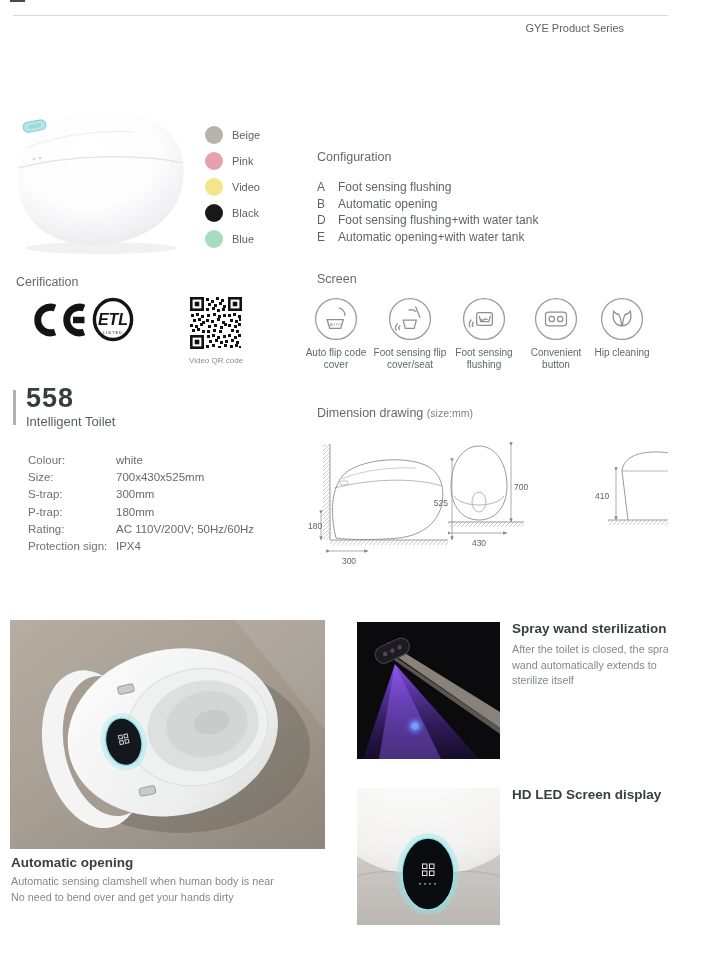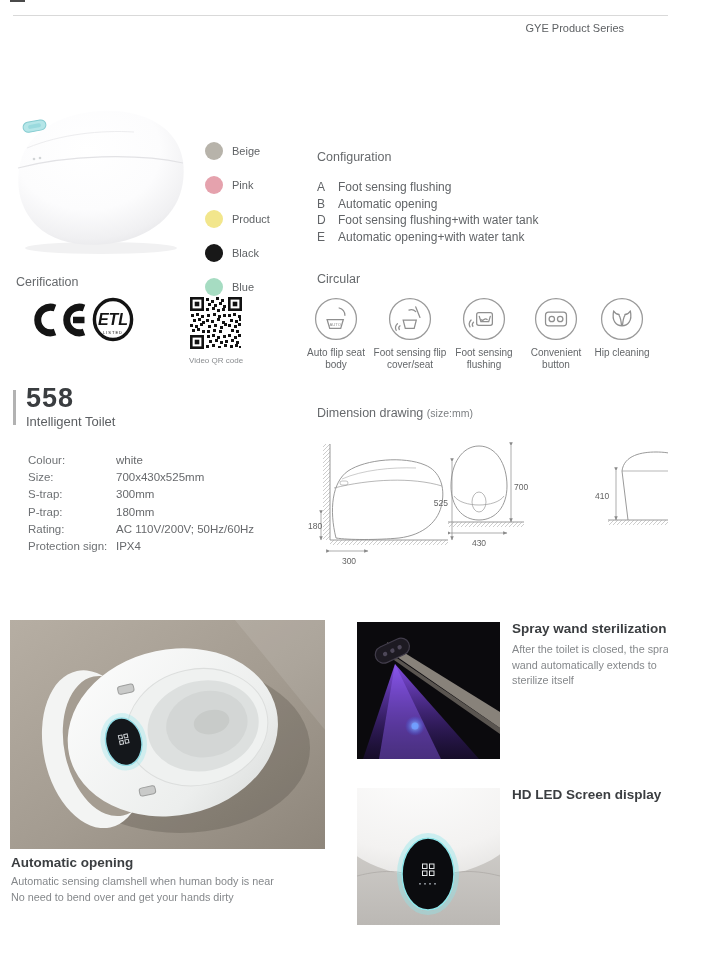--- a/index.html
+++ b/index.html
@@ -8,21 +8,21 @@
   .abs{position:absolute;}
   svg text{font-family:"Liberation Sans",sans-serif;}
 
   .corner-mark{left:10px;top:0;width:15px;height:2px;background:#4a4a4a;}
   .top-rule{left:13px;top:15px;width:663px;height:1px;background:#d9d9d9;}
   .series{top:22px;right:44px;font-size:11px;color:#5e6164;}
 
   .product-photo{left:5px;top:96px;width:192px;height:168px;}
 
   .swatches{left:205px;top:126px;}
-  .swatch-row{display:flex;align-items:center;height:18px;margin-bottom:8px;margin-top:16px;}
+  .swatch-row{display:flex;align-items:center;height:18px;margin-bottom:8px;}
   .dot{width:18px;height:18px;border-radius:50%;margin-right:9px;flex:0 0 auto;}
   .swatch-label{font-size:11px;color:#5f6265;}
 
   .sec-title{font-size:12.5px;color:#66696c;}
   .config{left:317px;top:150px;width:300px;}
   .config-list{margin-top:15px;}
   .config-row{display:flex;font-size:12px;color:#616467;line-height:16.5px;}
   .config-code{width:21px;flex:0 0 auto;}
 
   .cert-title{left:16px;top:275px;}
@@ -99,21 +99,21 @@
     <div class="swatch-row">
       <span class="dot" style="background-color: rgb(183, 179, 170);"></span>
       <span class="swatch-label">Beige</span>
     </div>
     <div class="swatch-row">
       <span class="dot" style="background-color: rgb(229, 162, 173);"></span>
       <span class="swatch-label">Pink</span>
     </div>
     <div class="swatch-row">
       <span class="dot" style="background-color: rgb(242, 230, 140);"></span>
-      <span class="swatch-label">Product</span>
+      <span class="swatch-label">Video</span>
     </div>
     <div class="swatch-row">
       <span class="dot" style="background-color: rgb(24, 24, 24);"></span>
       <span class="swatch-label">Black</span>
     </div>
     <div class="swatch-row">
       <span class="dot" style="background-color: rgb(166, 220, 194);"></span>
       <span class="swatch-label">Blue</span>
     </div>
   </div>
@@ -171,32 +171,32 @@
       <path fill="#111" d="M16 1h3v3h-3z M21 3h3v3h-3z M26 0h3v3h-3z M31 2h3v3h-3z M18 6h3v3h-3z M24 7h3v3h-3z M29 5h3v3h-3z M33 8h3v3h-3z M16 11h3v3h-3z M22 10h3v3h-3z M27 12h3v3h-3z M32 11h3v3h-3z
         M1 17h3v3H1z M6 16h3v3H6z M11 18h3v3h-3z M3 22h3v3H3z M8 21h3v3H8z M12 24h3v3h-3z M0 27h3v3H0z M5 28h3v3H5z M10 26h3v3h-3z M2 32h3v3H2z M7 31h3v3H7z M12 33h3v3h-3z
         M17 17h3v3h-3z M23 16h3v3h-3z M28 18h3v3h-3z M33 17h3v3h-3z M16 22h3v3h-3z M21 23h3v3h-3z M27 21h3v3h-3z M32 24h3v3h-3z M18 28h3v3h-3z M24 27h3v3h-3z M30 29h3v3h-3z M34 26h3v3h-3z M17 33h3v3h-3z M23 32h3v3h-3z M29 33h3v3h-3z
         M38 17h3v3h-3z M43 16h3v3h-3z M48 18h3v3h-3z M40 22h3v3h-3z M45 23h3v3h-3z M49 21h2v3h-2z M38 27h3v3h-3z M44 28h3v3h-3z M48 26h3v3h-3z M41 32h3v3h-3z M46 33h3v3h-3z
         M17 38h3v3h-3z M22 37h3v3h-3z M27 39h3v3h-3z M33 38h3v3h-3z M38 37h3v3h-3z M44 39h3v3h-3z M48 37h3v3h-3z M19 43h3v3h-3z M25 42h3v3h-3z M30 44h3v3h-3z M35 43h3v3h-3z M41 42h3v3h-3z M46 44h3v3h-3z
         M16 48h3v3h-3z M22 47h3v3h-3z M28 49h3v2h-3z M34 47h3v3h-3z M40 48h3v3h-3z M45 47h3v3h-3z M49 49h2v2h-2z"></path>
     </svg>
     <div class="qr-caption">Video QR code</div>
   </div>
 
-  <div class="abs sec-title feature-title">Circular</div>
+  <div class="abs sec-title feature-title">Screen</div>
 
   <div class="feat-col" style="left:301px;width:70px;">
     <svg class="feat-icon" width="44" height="44" viewBox="0 0 42 42">
       <circle cx="21" cy="21" r="19.5" fill="none" stroke="#9a9a9a" stroke-width="1.2"></circle>
       <g fill="none" stroke="#8f8f8f" stroke-width="1.2" stroke-linecap="round">
         <path d="M12.5,21.5 h15.5 l-2.5,8.5 h-10.5 z"></path>
         <path d="M24,10.5 a7.5,7.5 0 0 1 5.5,7"></path>
       </g>
       <text x="20.3" y="27.4" text-anchor="middle" font-size="4" fill="#8f8f8f">AUTO</text>
     </svg>
-    <div class="feat-label">Auto flip seat body</div>
+    <div class="feat-label">Auto flip code cover</div>
   </div>
 
   <div class="feat-col" style="left:366px;width:88px;">
     <svg class="feat-icon" width="44" height="44" viewBox="0 0 42 42">
       <circle cx="21" cy="21" r="19.5" fill="none" stroke="#9a9a9a" stroke-width="1.2"></circle>
       <g fill="none" stroke="#8f8f8f" stroke-width="1.2" stroke-linecap="round">
         <path d="M14.5,22 h12.5 l-2,8 h-8.5 z"></path>
         <path d="M20,12.5 a6,6 0 0 1 6.5,1.5"></path>
         <path d="M26.5,9.5 l4,10"></path>
         <path d="M11.5,27.5 q-2,1.5 -0.7,3.6"></path>

